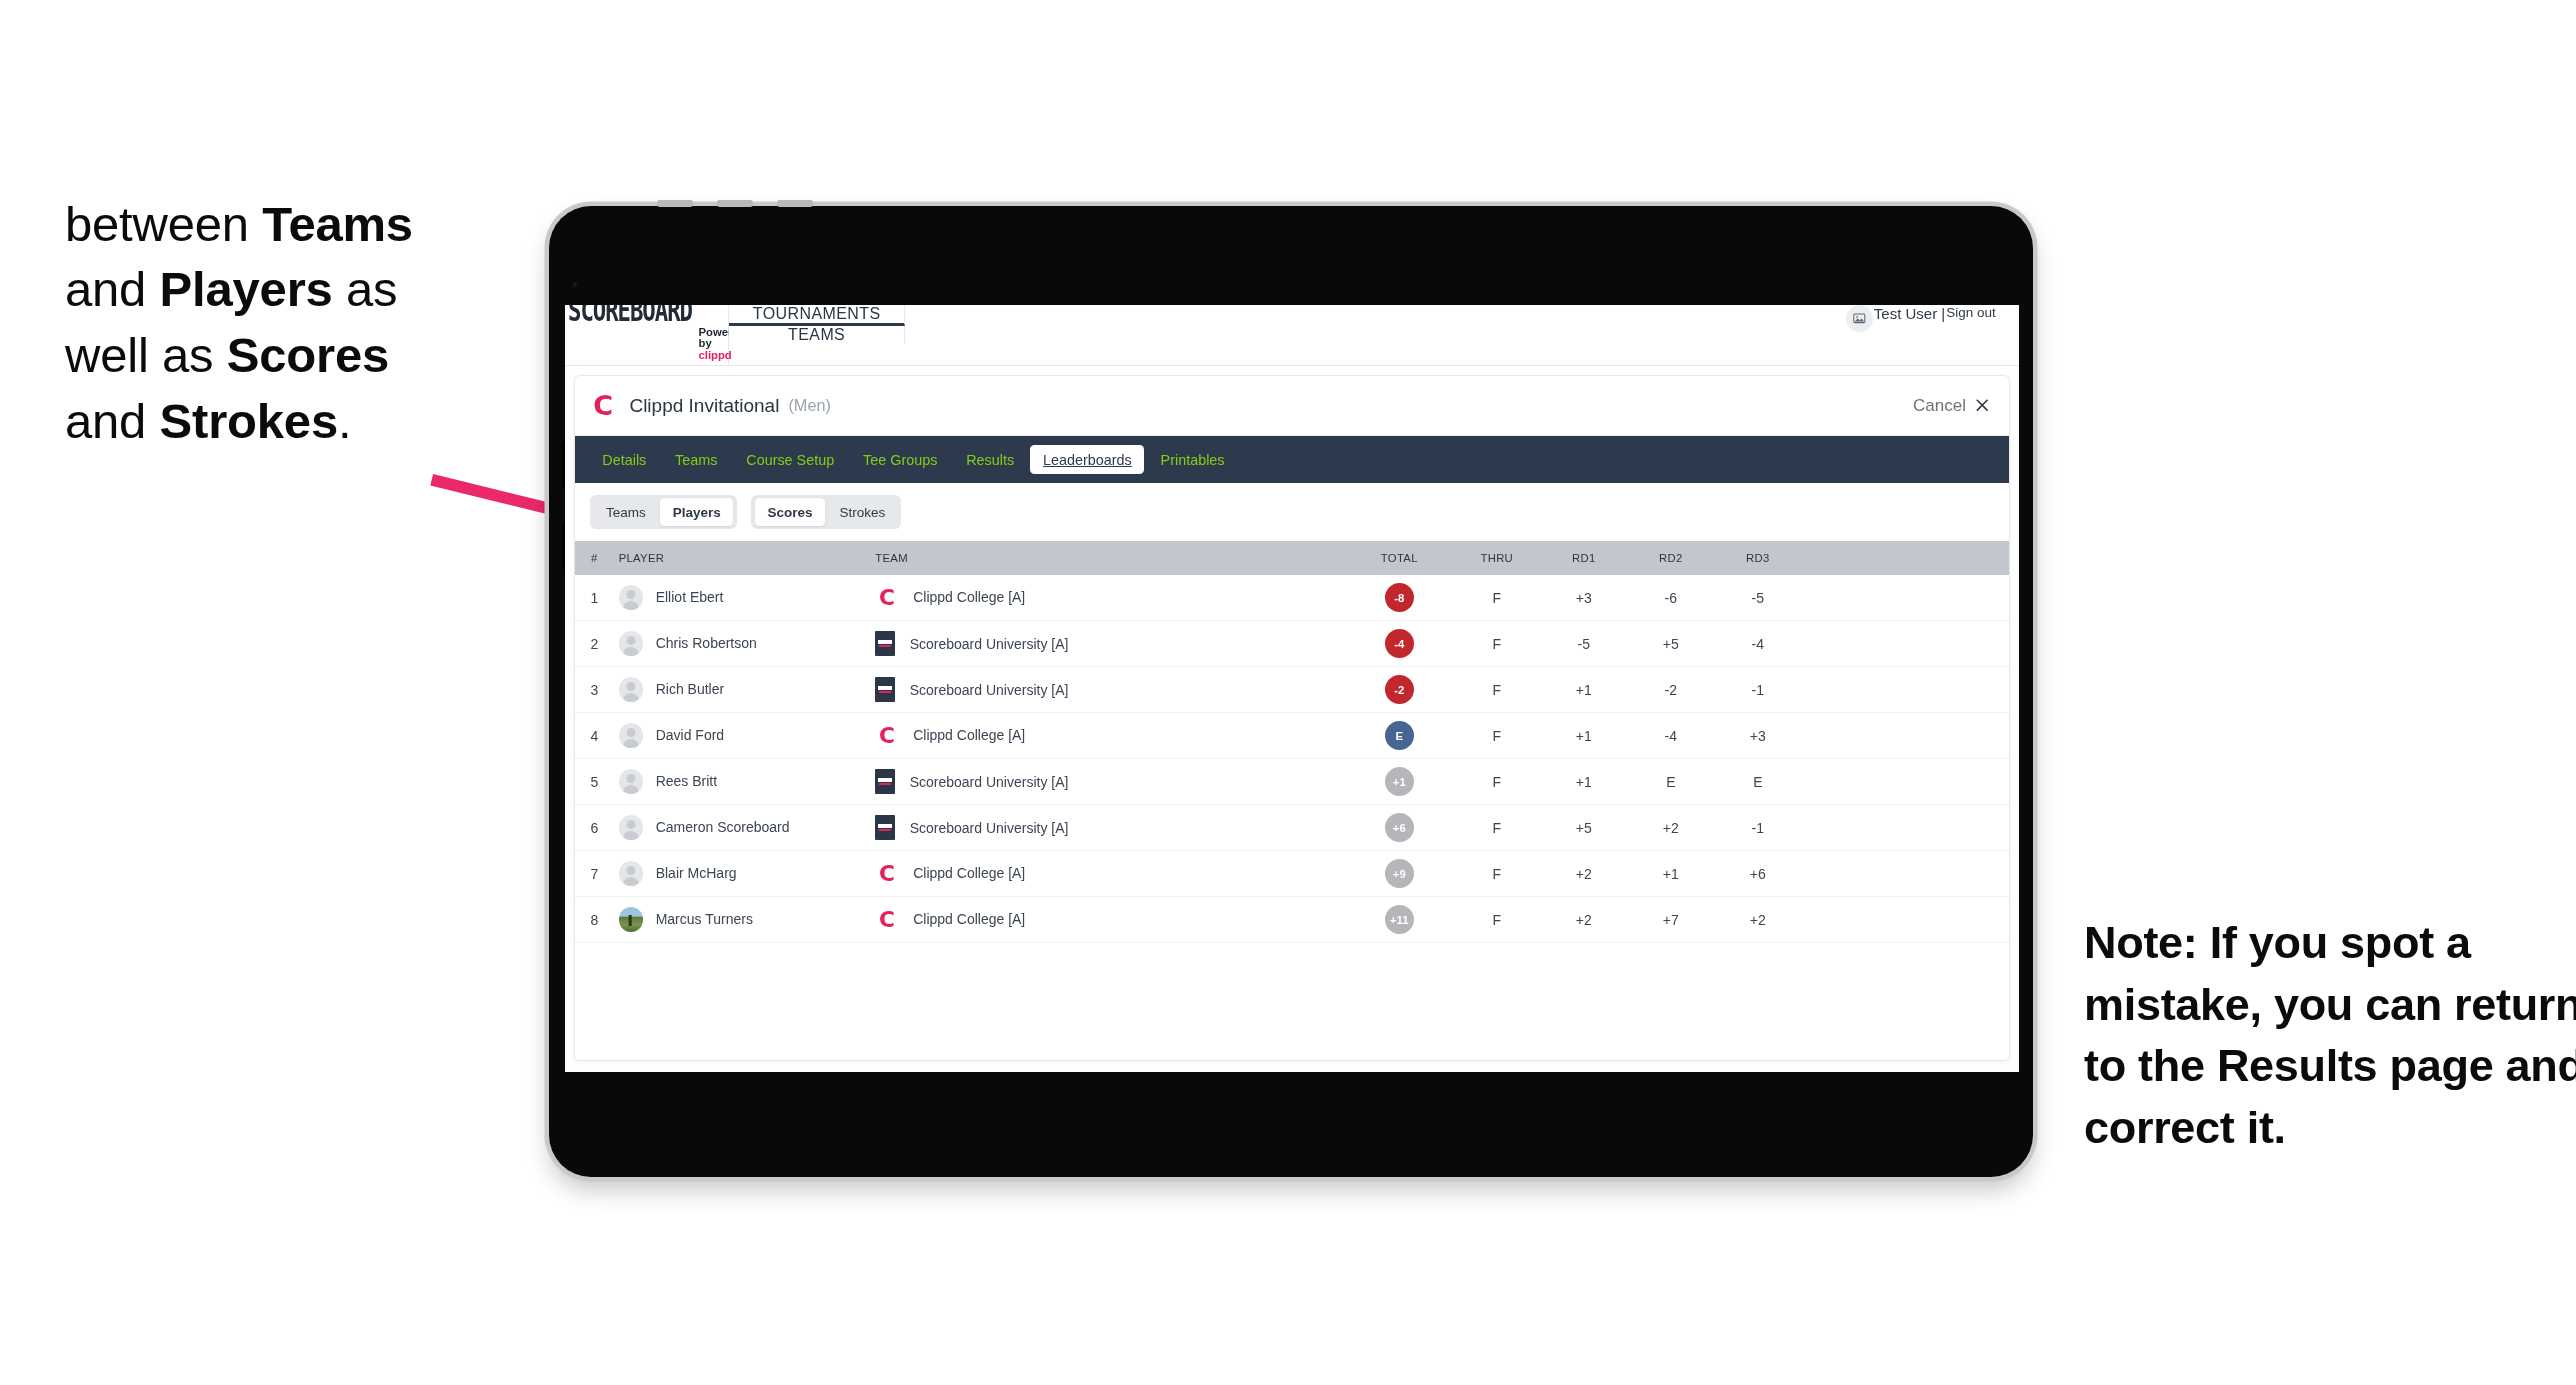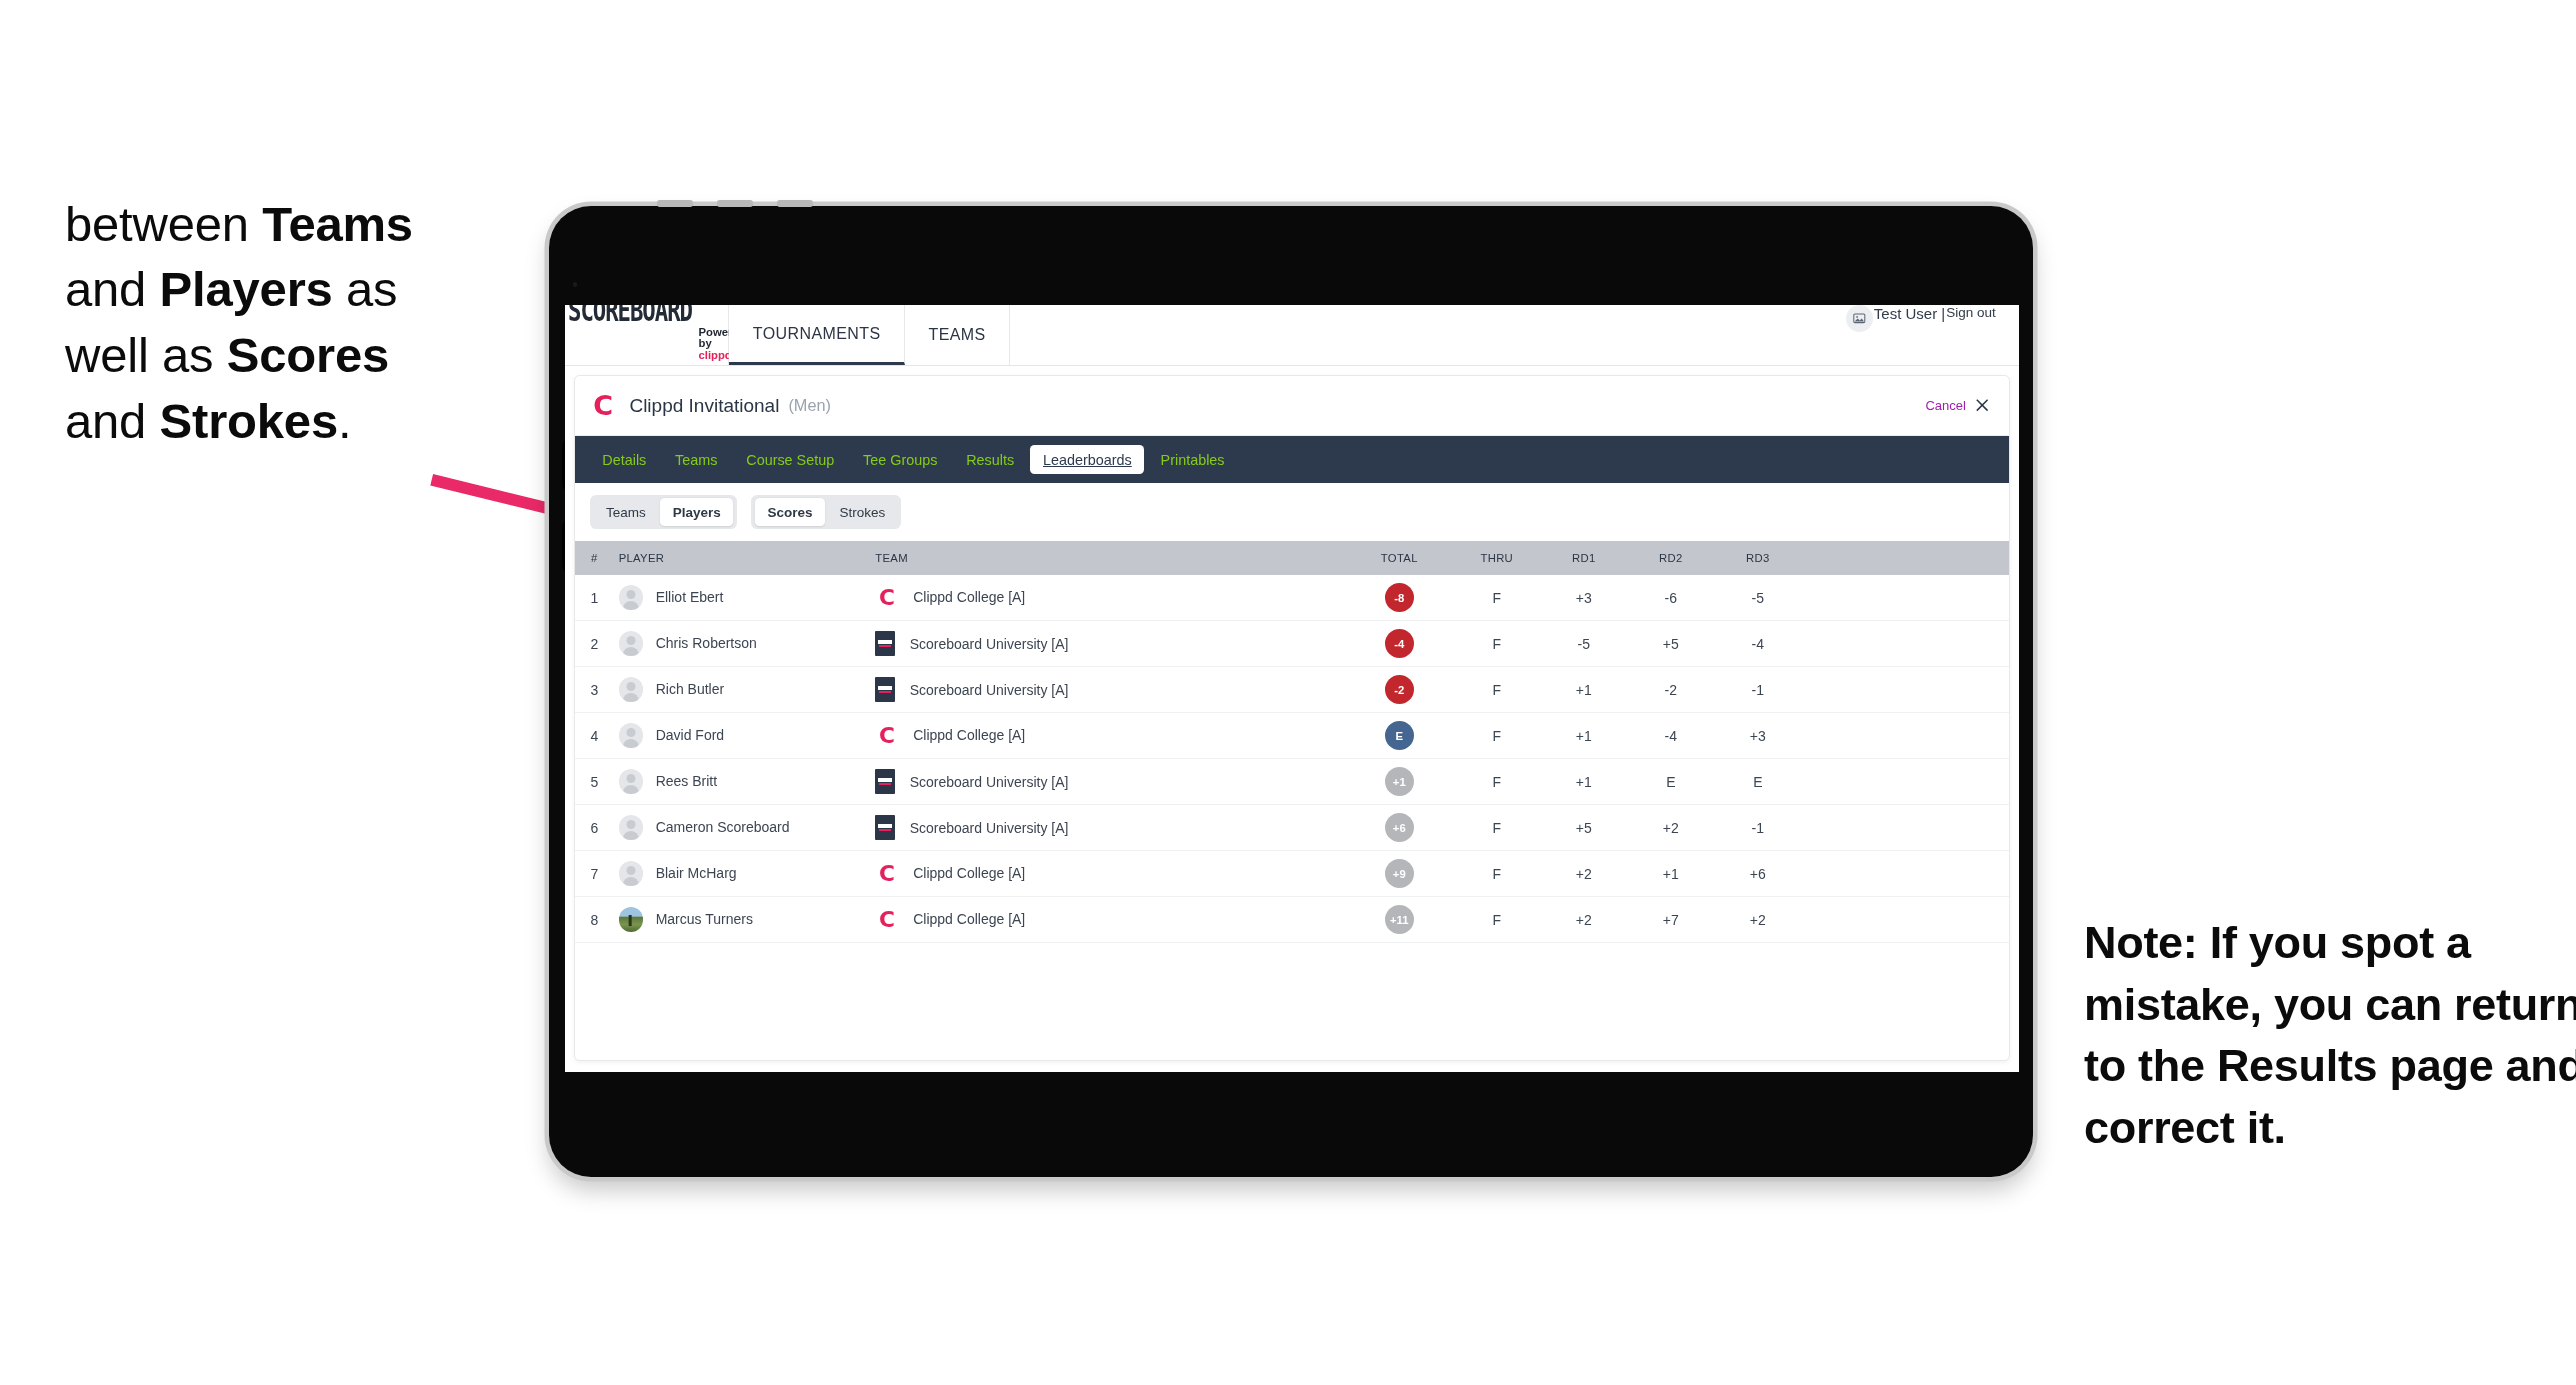--- a/index.html
+++ b/index.html
@@ -76,21 +76,21 @@
   .brand { width: 164px; padding-left: 20px; display:flex; flex-direction:row; justify-content:center;
            border-right: 0.9px solid #e8e8ea; }
   .brand-top {
     font-family: "DejaVu Sans Mono", monospace;
     font-weight: 700; font-size: 23.5px; letter-spacing: -1.1px;
     color:#222b36; line-height: 1; transform: scaleY(1.25) scaleX(0.95); transform-origin: left center;
   }
   .brand-sub { margin-top: 22px; font-size: 11.3px; color:#1e2530; font-weight: 600; line-height:1; }
   .brand-sub .clippd { color:#e4215b; font-weight:700; }
 
-  .navtabs { display:flex; align-items:stretch; }
+  .navtabs { display:flex; align-items:stretch;flex-direction:column; }
   .navtab {
     padding: 0 23.5px; display:flex; align-items:center; justify-content:center;
     font-size: 16px; color:#2b3545; letter-spacing:0.4px;
     border-right: 0.9px solid #e8e8ea;
     cursor: pointer; background:#fff;
   }
   .navtab.active { border-bottom: 3.6px solid #2d3a4e; font-weight: 500; }
 
   .nav-right { margin-left:auto; display:flex; gap:1px; padding-right: 23.5px; }
   .avatar-btn { width:27px;height:27px;border-radius:50%;background:#eceef1;display:flex;align-items:center;justify-content:center; }
@@ -104,21 +104,21 @@
     box-shadow: 0 1.8px 4.5px rgba(0,0,0,0.05);
     overflow:hidden;
   }
   .card-head {
     height: 60px; display:flex; align-items:center; padding: 0 20px 0 18px;
     border-bottom: 0.9px solid #eceef0;
   }
   .c-logo { font-size:27px; font-weight:700; color:#e4215b; font-family:"DejaVu Sans", sans-serif; line-height:1; margin-right:16.3px; }
   .c-title { font-size:19px; color:#2b3545; }
   .c-gender { font-size:16.3px; color:#9aa3b0; margin-left:9px; }
-  .c-cancel { margin-left:auto; display:flex; align-items:center; gap:9px; font-size:13px; color:#a21caf; cursor:pointer; }
+  .c-cancel { margin-left:auto; display:flex; align-items:center; gap:9px; font-size:17px; color:#737373; cursor:pointer; }
 
   
   .subnav {
     height: 47px; background:#2d3a4e; display:flex; align-items:center; padding-left: 14.4px; gap: 3.6px;
   }
   .subnav-item { font-size:14.4px; color:#84cc16; padding: 6.3px 12.6px; border-radius:4.5px; cursor:pointer; }
   .subnav-item.active { background:#ffffff; color:#2d3a4e; text-decoration: underline; font-weight:500; }
 
   
   .toggles { height: 58px; display:flex; align-items:center; padding-left: 14.4px; gap: 14.4px; background:#fff; }

